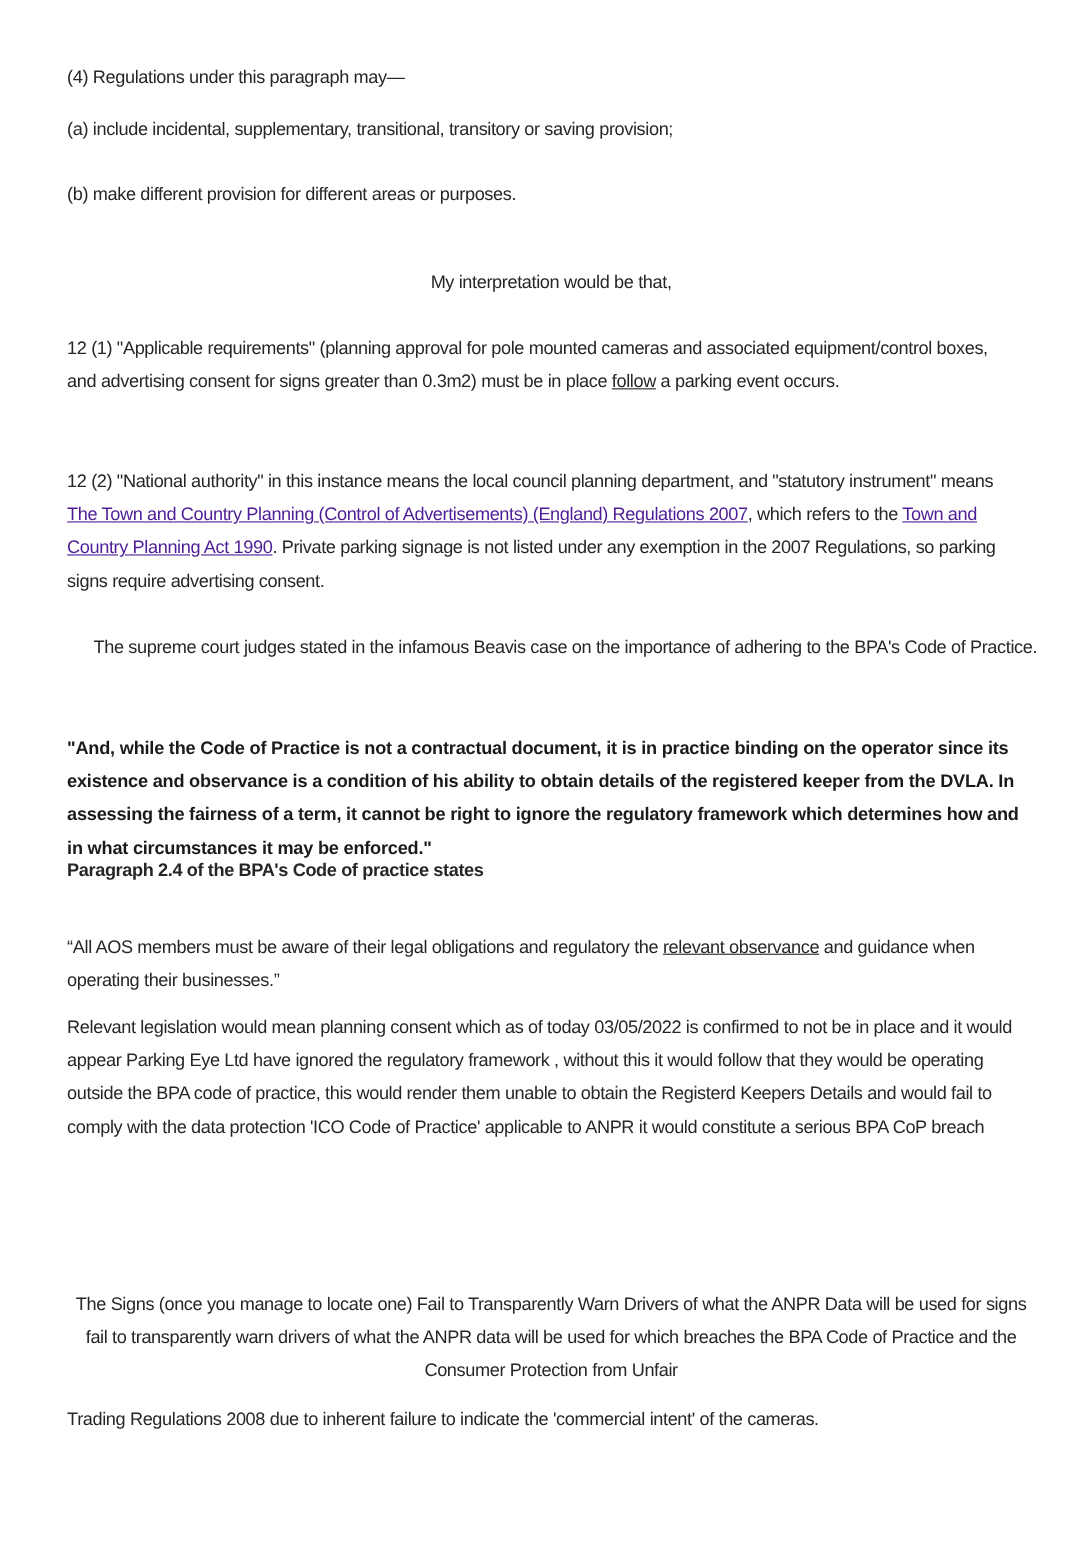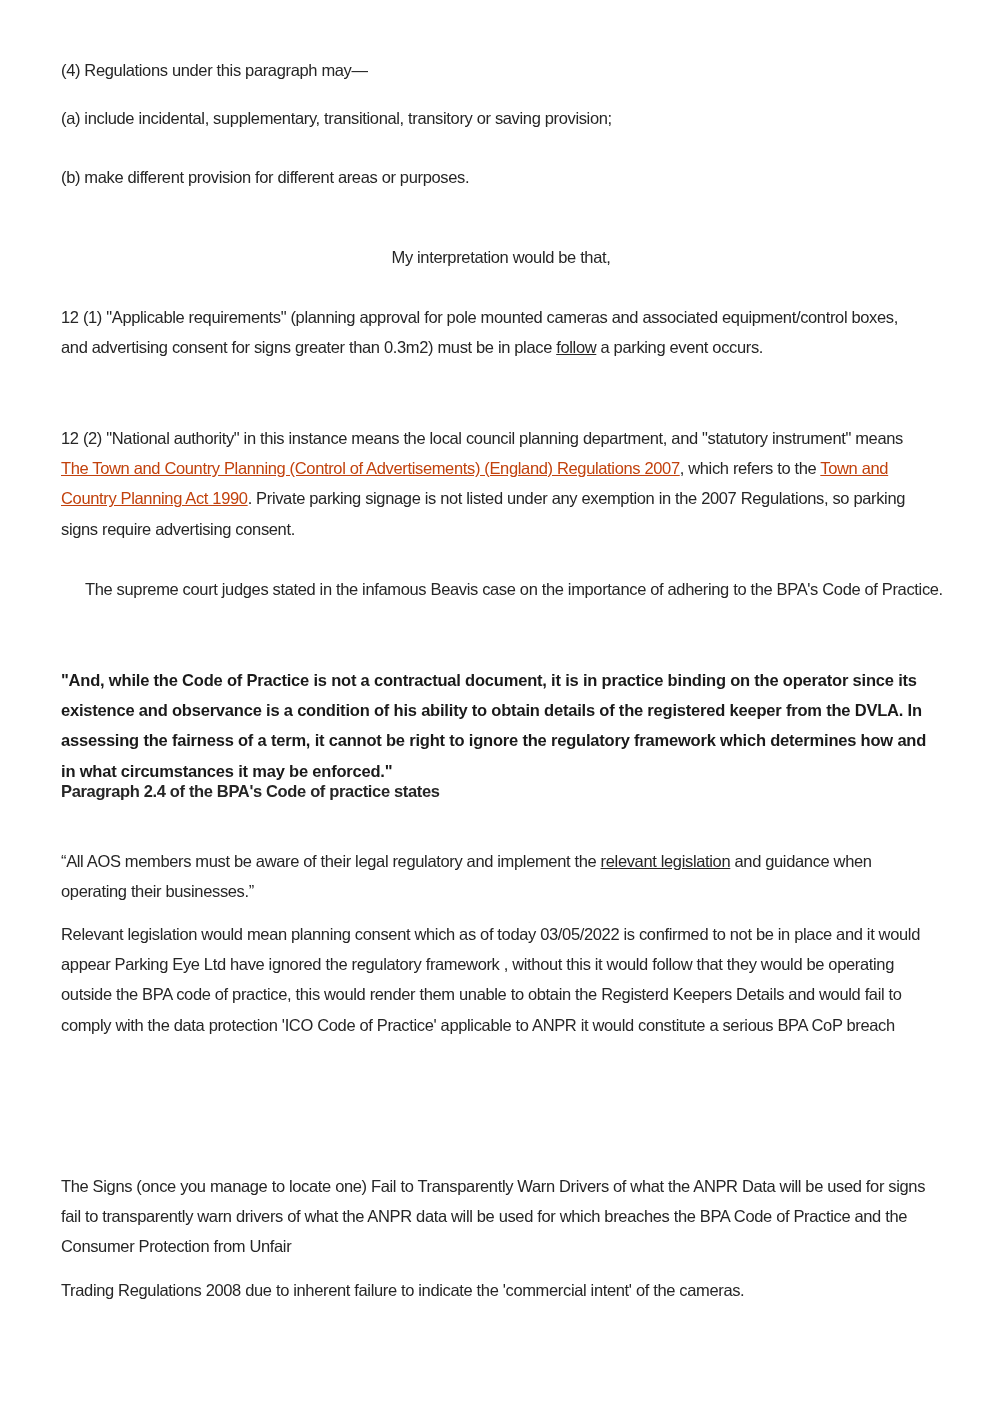--- a/index.html
+++ b/index.html
@@ -2,39 +2,39 @@
 <html><head>
 <meta charset="utf-8">
 <style>
   html, body { margin: 0; padding: 0; background: #ffffff; }
   body { width: 992px; height: 1403px; position: relative; overflow: hidden;
          font-family: "Liberation Sans", sans-serif; color: #262626; }
   .p { position: absolute; left: 61px; width: 880px; font-size: 16.5px; line-height: 30.2px; margin: 0;
        letter-spacing: -0.35px; }
   .it { }
   .b { font-weight: bold; color: #1a1a1a; letter-spacing: -0.2px; }
-  a.link { color: #c2410c; text-decoration: underline; }
+  a.link { color: #4c1d95; text-decoration: underline; }
   u { text-decoration: underline; }
 </style>
 </head>
 <body>
 
 <p class="p it" style="top:55px;">(4) Regulations under this paragraph may—</p>
 <p class="p it" style="top:103px;">(a) include incidental, supplementary, transitional, transitory or saving provision;</p>
 <p class="p it" style="top:151px;margin-top:11px;">(b) make different provision for different areas or purposes.</p>
 
 <p class="p" style="top:242px;text-align:center;">My interpretation would be that,</p>
 
 <p class="p" style="top:302px; width:840px;"><span>12 (1) "Applicable requirements" (planning approval for pole mounted cameras and associated equipment/control boxes, and advertising consent for signs greater than 0.3m2) must be in place </span><u>follow</u><span> a parking event occurs.</span></p>
 
 <p class="p" style="top:423px; width:860px;"><span>12 (2) "National authority" in this instance means the local council planning department, and "statutory instrument" means </span><a class="link" href="#">The Town and Country Planning (Control of Advertisements) (England) Regulations 2007</a><span>, which refers to the </span><a class="link" href="#">Town and Country Planning Act 1990</a><span>. Private parking signage is not listed under any exemption in the 2007 Regulations, so parking signs require advertising consent.</span></p>
 
 <p class="p" style="top:574px;margin-left:24px;">The supreme court judges stated in the infamous Beavis case on the importance of adhering to the BPA's Code of Practice.</p>
 
 <p class="p b" style="top:665px;">"And, while the Code of Practice is not a contractual document, it is in practice binding on the operator since its existence and observance is a condition of his ability to obtain details of the registered keeper from the DVLA. In assessing the fairness of a term, it cannot be right to ignore the regulatory framework which determines how and in what circumstances it may be enforced."</p>
 
 <p class="p" style="top:776px;font-weight:bold;">Paragraph 2.4 of the BPA's Code of practice states</p>
-<p class="p" style="top:846px;"><span>“All AOS members must be aware of their legal regulatory and implement the </span><u>relevant legislation</u><span> and guidance when operating their businesses.”</span></p>
+<p class="p" style="top:846px;"><span>“All AOS members must be aware of their legal obligations and regulatory the </span><u>relevant observance</u><span> and guidance when operating their businesses.”</span></p>
 
 <p class="p" style="top:919px;">Relevant legislation would mean planning consent which as of today 03/05/2022 is confirmed to not be in place and it would appear Parking Eye Ltd have ignored the regulatory framework , without this it would follow that they would be operating outside the BPA code of practice, this would render them unable to obtain the Registerd Keepers Details and would fail to comply with the data protection 'ICO Code of Practice' applicable to ANPR it would constitute a serious BPA CoP breach</p>
 
-<p class="p" style="top:1171px;">The Signs (once you manage to locate one) Fail to Transparently Warn Drivers of what the ANPR Data will be used for signs fail to transparently warn drivers of what the ANPR data will be used for which breaches the BPA Code of Practice and the Consumer Protection from Unfair</p>
+<p class="p" style="top:1171px;text-align:center;">The Signs (once you manage to locate one) Fail to Transparently Warn Drivers of what the ANPR Data will be used for signs fail to transparently warn drivers of what the ANPR data will be used for which breaches the BPA Code of Practice and the Consumer Protection from Unfair</p>
 <p class="p" style="top:1275px;">Trading Regulations 2008 due to inherent failure to indicate the 'commercial intent' of the cameras.</p>
 
 </body></html>

